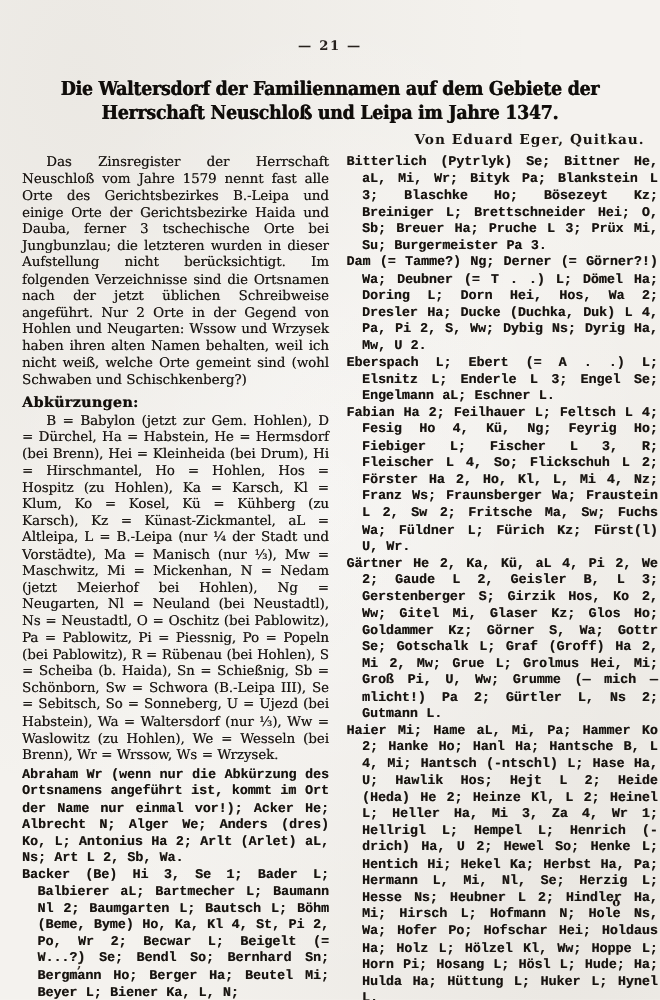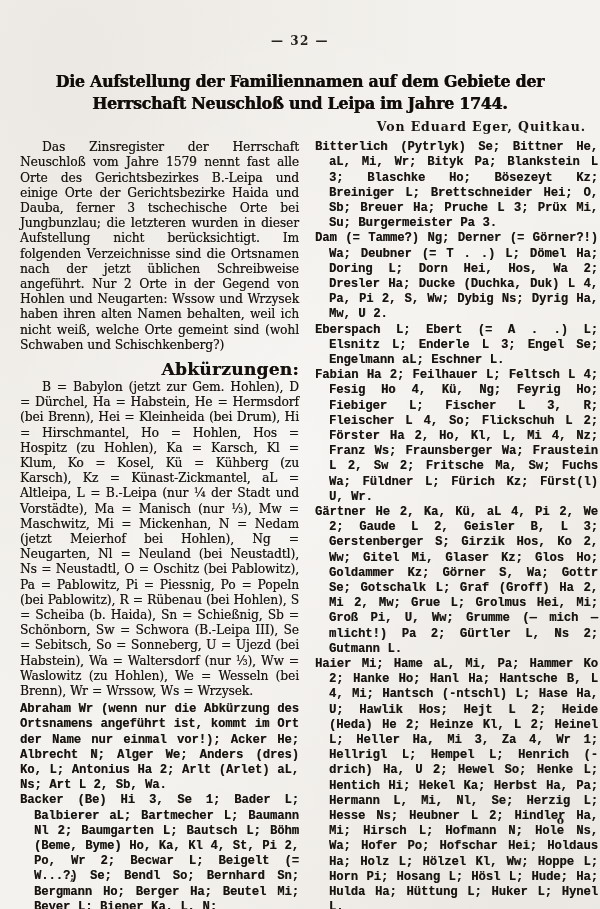--- a/index.html
+++ b/index.html
@@ -87,22 +87,22 @@
     font-weight: 400;
     letter-spacing: -0.05px;
     color: #17130f;
     word-spacing: 0.3px;
     text-shadow: 0.3px 0 0 rgba(23,19,15,0.6);
   }
   p.body.indent { text-indent: 22px; }
 
   .subhead {
     margin: 6px 0 1px 0;
-    text-align: right;
-    font-size: 17px;
+    text-align: left;
+    font-size: 13px;
     font-weight: 700;
     letter-spacing: 0.3px;
     color: #14100c;
     text-shadow: 0.35px 0 0 rgba(20,16,12,0.8);
   }
 
   
   p.entry {
     margin: 0;
     font-size: 12.2px;
@@ -152,25 +152,25 @@
       radial-gradient(circle at 57% 88%, rgba(60,50,40,0.22) 0.6px, rgba(0,0,0,0) 1px),
       radial-gradient(circle at 91% 47%, rgba(60,50,40,0.18) 0.6px, rgba(0,0,0,0) 1px);
   }
 </style>
 </head>
 <body>
 
 <div class="page">
   <div class="sheet">
 
-    <div class="folio">— 32 —</div>
+    <div class="folio">— 21 —</div>
 
     <div class="title">
-      <span class="ln">Die Aufstellung der Familiennamen auf dem Gebiete der</span>
-      <span class="ln ln2">Herrschaft Neuschloß und Leipa im Jahre 1744.</span>
+      <span class="ln">Die Waltersdorf der Familiennamen auf dem Gebiete der</span>
+      <span class="ln ln2">Herrschaft Neuschloß und Leipa im Jahre 1347.</span>
     </div>
 
     <div class="byline">Von Eduard Eger, Quitkau.</div>
 
     <div class="cols">
 
       <div class="col left">
 
         <p class="body indent">Das Zinsregister der Herrschaft Neuschloß vom Jahre 1579 nennt fast alle Orte des Gerichtsbezirkes B.-Leipa und einige Orte der Gerichtsbezirke Haida und Dauba, ferner 3 tschechische Orte bei Jungbunzlau; die letzteren wurden in dieser Aufstellung nicht berücksichtigt. Im folgenden Verzeichnisse sind die Ortsnamen nach der jetzt üblichen Schreibweise angeführt. Nur 2 Orte in der Gegend von Hohlen und Neugarten: Wssow und Wrzysek haben ihren alten Namen behalten, weil ich nicht weiß, welche Orte gemeint sind (wohl Schwaben und Schischkenberg?)</p>
 

